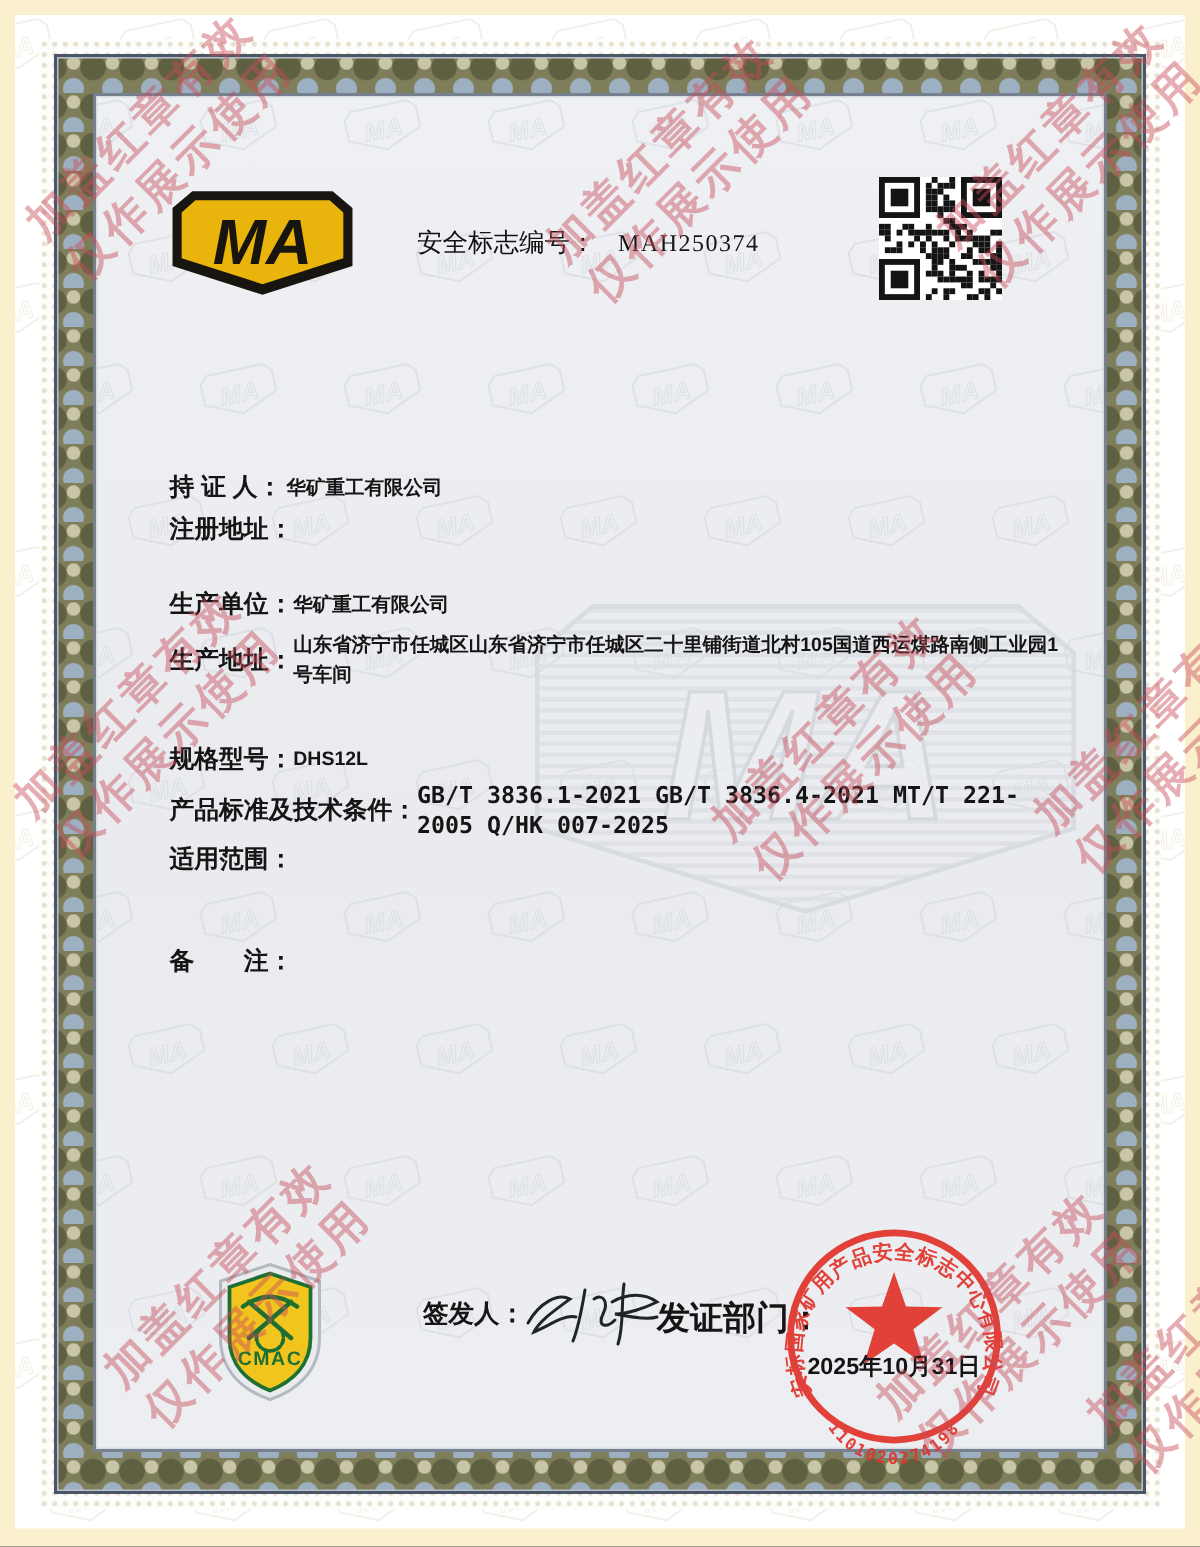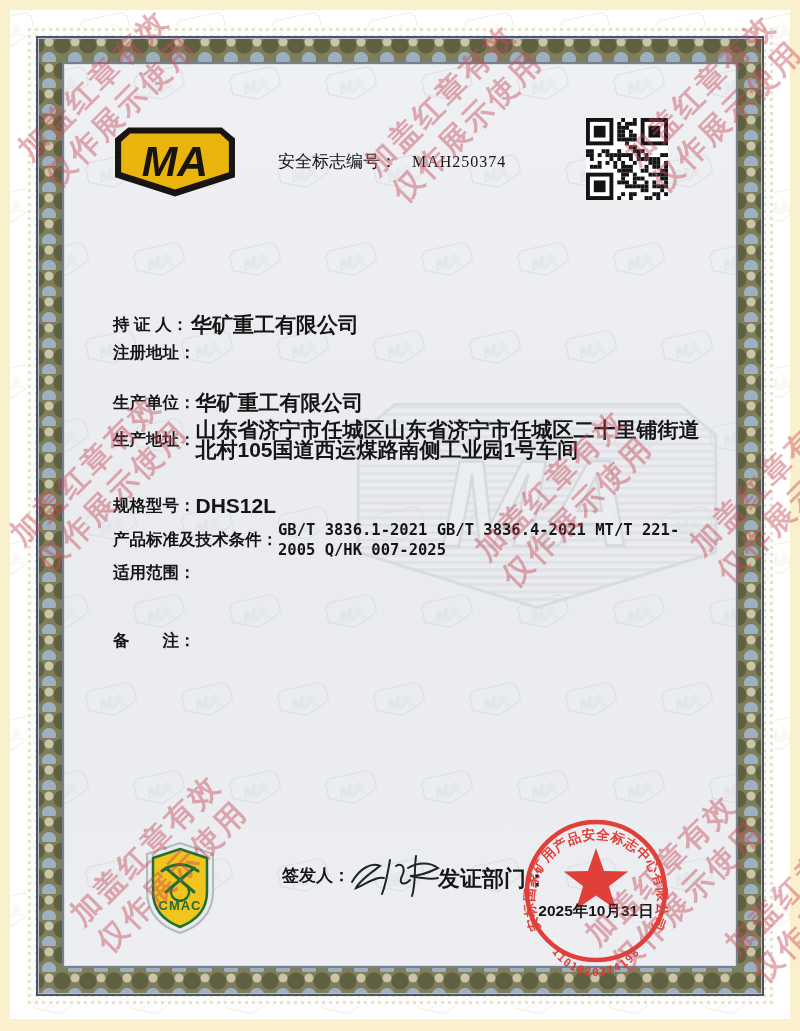--- a/index.html
+++ b/index.html
@@ -31,21 +31,21 @@
   .serial{position:absolute;left:214px;top:86px;display:flex;align-items:baseline;white-space:nowrap;}
   .serial-label{font-size:17px;color:#111;}
   .serial-value{font-family:"Liberation Serif",serif;font-size:16px;letter-spacing:1px;margin-left:15px;}
   .qr{position:absolute;left:522px;top:54px;width:82px;height:82px;background:#fff;}
   .title{position:absolute;left:127px;top:170px;font-family:"Liberation Serif",serif;
          font-size:34px;font-weight:900;letter-spacing:1px;white-space:nowrap;}
 
   .frow{position:absolute;left:49px;right:24px;display:flex;align-items:center;}
   .flabel{flex:0 0 78px;font-size:16.5px;font-weight:600;white-space:nowrap;}
   .flabel.wide{flex:0 0 160px;}
-  .fval{font-size:21px;font-weight:700;line-height:20px;}
+  .fval{font-size:13px;font-weight:700;line-height:20px;}
   .fval.mono{font-family:"DejaVu Sans Mono",monospace;font-size:15.5px;}
   .dates-row{position:absolute;left:49px;top:532px;right:24px;height:20px;}
   .dates-row span{position:absolute;white-space:nowrap;}
   .d-il{left:0;font-size:16.5px;font-weight:600;}
   .d-iv{left:78px;font-size:16.5px;font-weight:700;}
   .d-vl{left:289px;font-size:16.5px;font-weight:600;}
   .d-vv{left:373px;font-size:16.5px;font-weight:700;}
 
   .statement{position:absolute;left:30px;top:666px;width:618px;font-size:16.5px;line-height:25px;
              font-weight:700;text-align:justify;text-indent:2em;}

